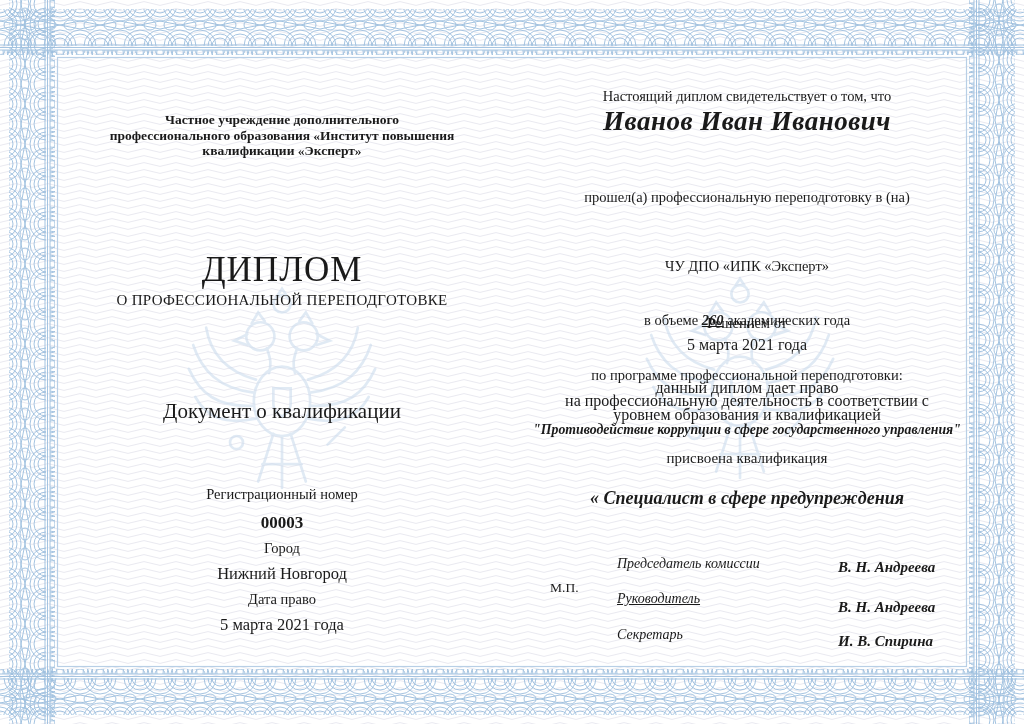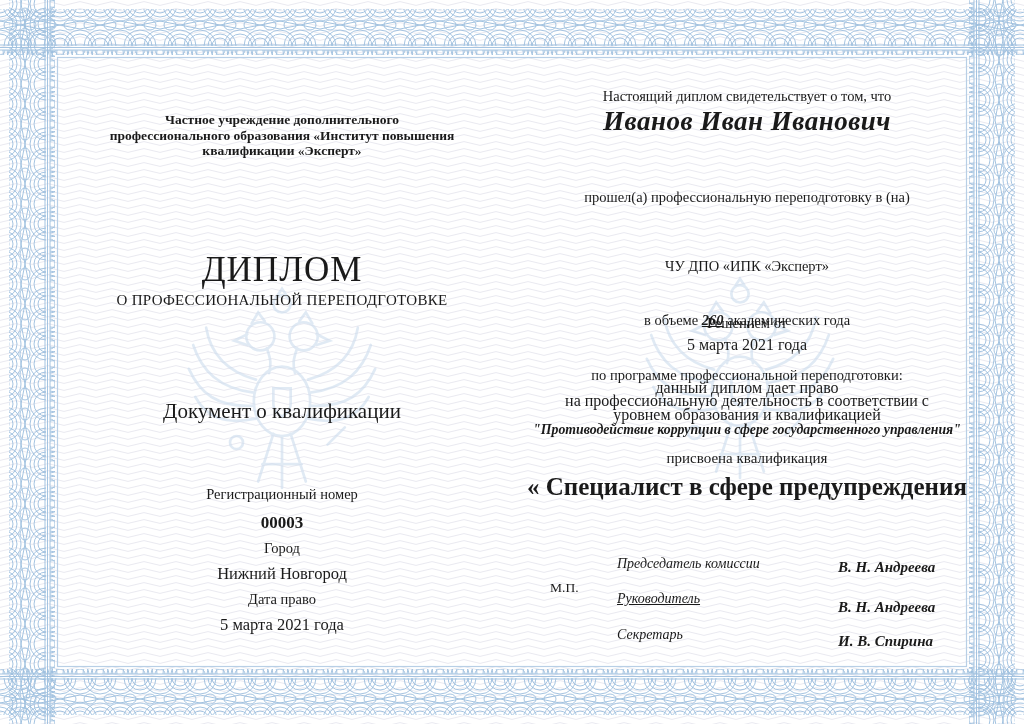--- a/index.html
+++ b/index.html
@@ -28,21 +28,21 @@
   .intro{top:88px;font-size:14.5px;}
   .holder-name{top:106px;font-size:27px;font-weight:bold;font-style:italic;letter-spacing:.5px;}
   .passed{top:189px;font-size:14.5px;}
   .program-block{top:220px;font-size:14.5px;line-height:18.3px;white-space:pre-wrap;}
   .program-title{font-weight:bold;font-style:italic;font-size:13.8px;}
   .hours-num{font-weight:bold;font-style:italic;text-decoration:underline;}
   .decision-label{top:315px;font-size:14.5px;}
   .decision-date{top:336px;font-size:16px;}
   .rights{top:381px;font-size:16px;line-height:13.4px;}
   .qual-label{top:450px;font-size:15px;}
-  .qualification{top:475px;font-size:25px;font-weight:bold;line-height:23px;}
+  .qualification{top:487px;font-size:18px;font-weight:bold;font-style:italic;line-height:23px;}
 
   .sig-label{position:absolute;left:617px;font-style:italic;font-size:14px;white-space:nowrap;}
   .sig-name{position:absolute;left:838px;font-weight:bold;font-style:italic;font-size:15px;white-space:nowrap;}
   .stamp{position:absolute;left:550px;top:580px;font-size:13.5px;}
   .sig-label.r1{top:556px;} .sig-name.r1{top:559px;}
   .sig-label.r2{top:591px;text-decoration:underline;} .sig-name.r2{top:599px;}
   .sig-label.r3{top:627px;} .sig-name.r3{top:633px;}
 </style>
 </head>
 <body>

